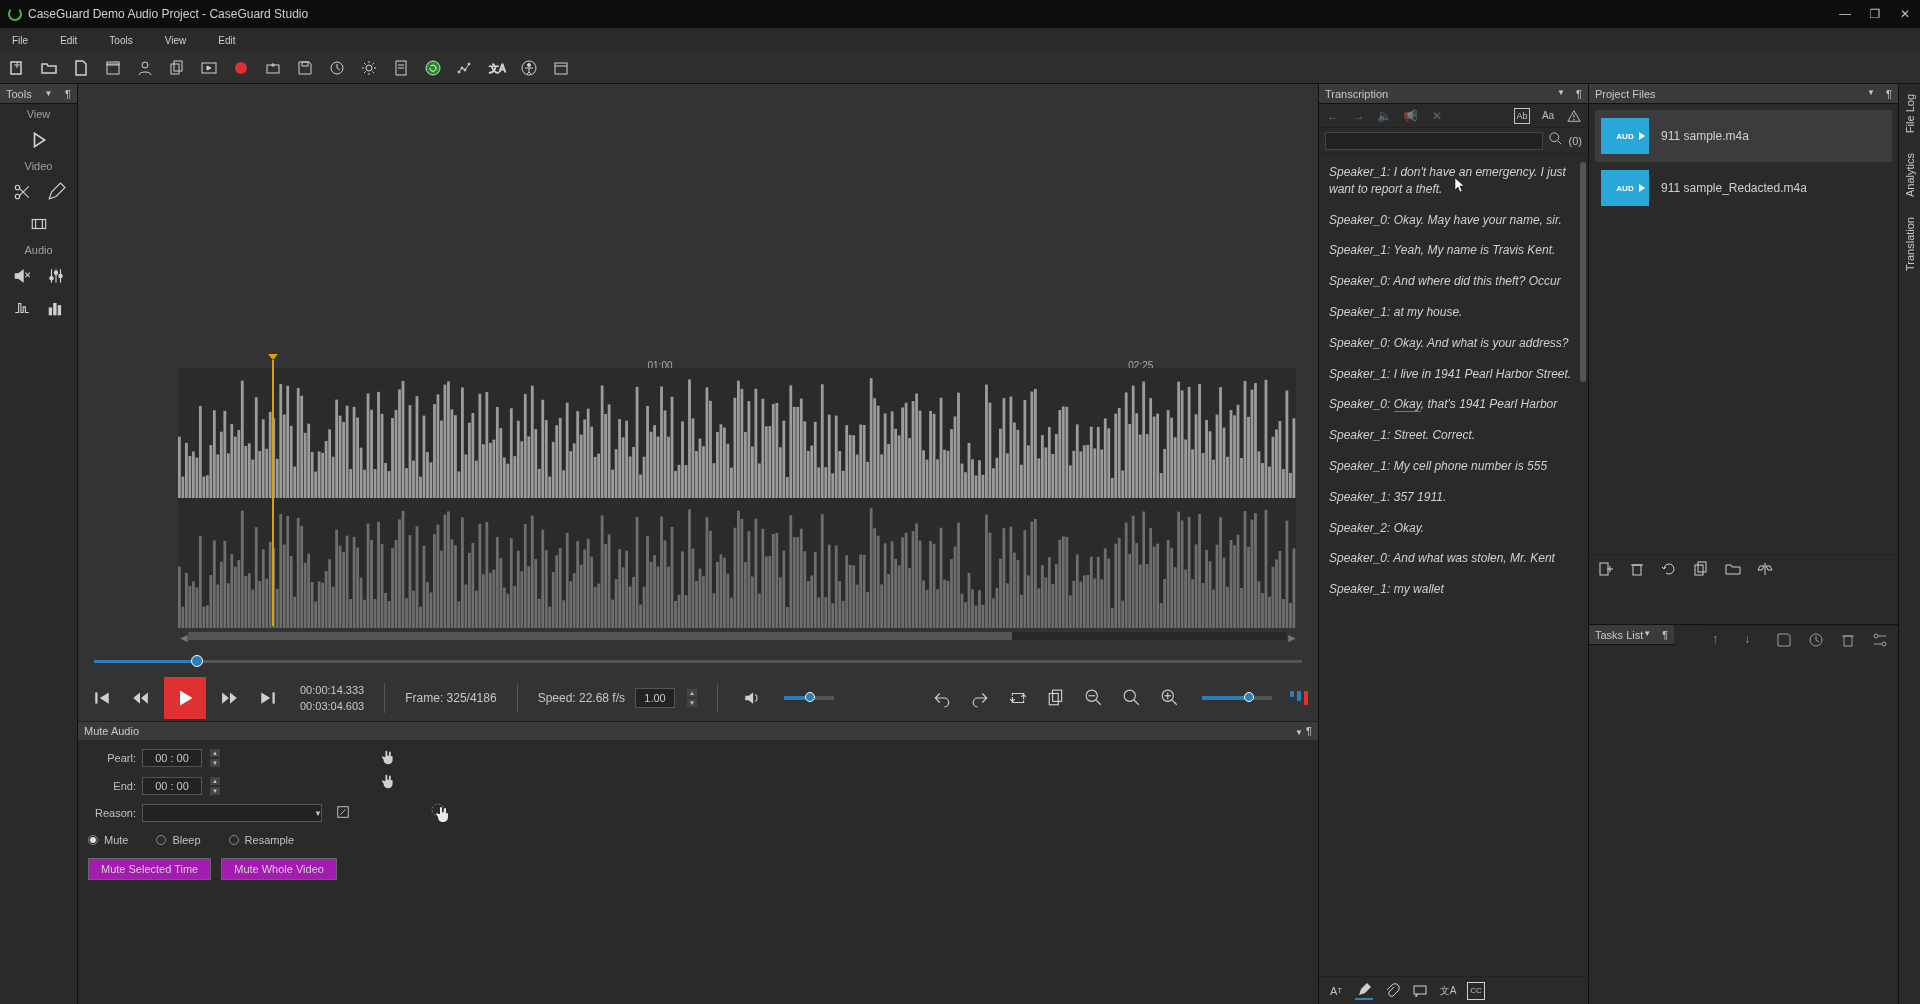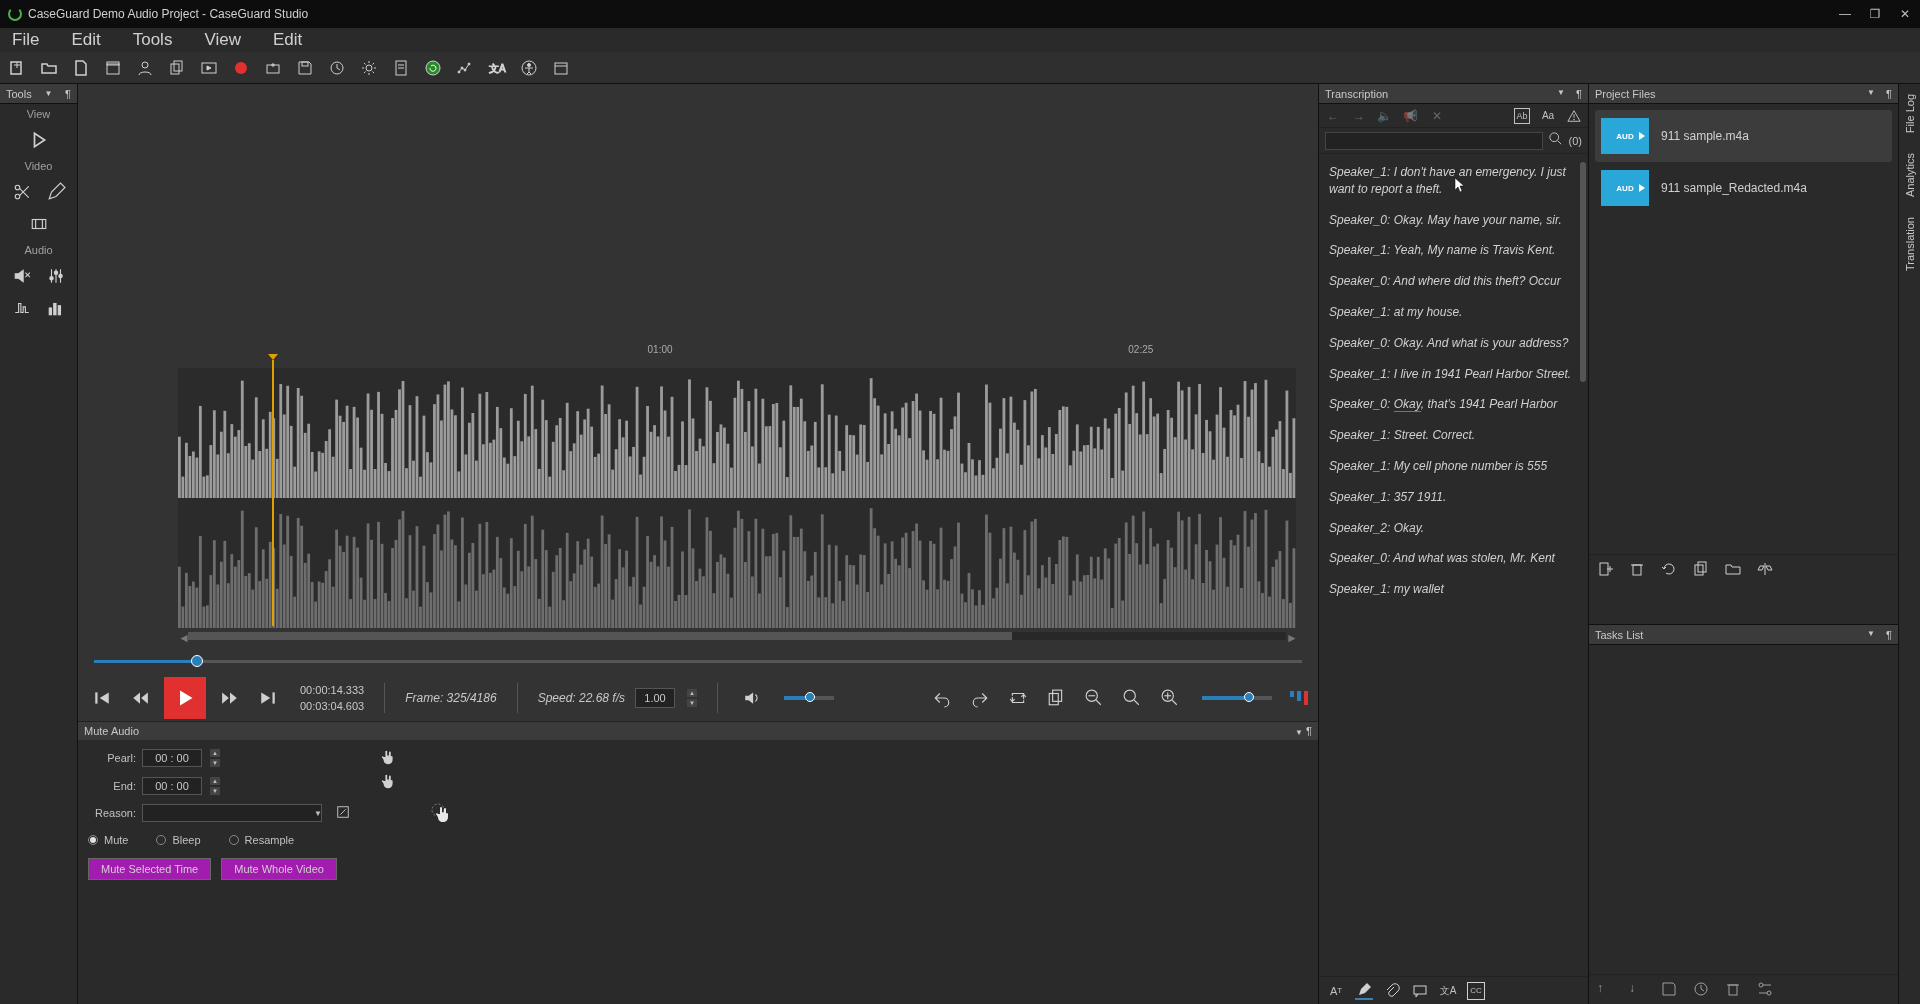--- a/index.html
+++ b/index.html
@@ -7,21 +7,21 @@
 
 
 .titlebar { height: 28px; background: #0d0d0d; display: flex; align-items: center; padding: 0 8px; }
 .titlebar .logo { width: 14px; height: 14px; border: 2px solid #4db24d; border-radius: 50%; border-top-color: transparent; margin-right: 6px; }
 .titlebar .title { color: #d0d0d0; font-size: 12px; }
 .titlebar .winbtns { margin-left: auto; display: flex; gap: 16px; }
 .titlebar .winbtn { width: 14px; height: 14px; display: flex; align-items: center; justify-content: center; color: #c0c0c0; cursor: pointer; }
 
 
 .menubar { height: 24px; background: #2a2a2a; display: flex; align-items: center; padding: 0 12px; gap: 32px; }
-.menubar .item { color: #d0d0d0; font-size: 17px; cursor: pointer; }
+.menubar .item { color: #d0d0d0; font-size: 10px; cursor: pointer; }
 
 
 .toolbar { height: 32px; background: #2f2f2f; display: flex; align-items: center; padding: 0 8px; gap: 14px; border-bottom: 1px solid #111; }
 .tbicon { width: 18px; height: 18px; display: flex; align-items: center; justify-content: center; cursor: pointer; color: #d0d0d0; }
 .tbicon svg { width: 16px; height: 16px; fill: #d0d0d0; stroke: #d0d0d0; }
 .tbicon.red-circle svg circle { fill: #e03030; stroke: none; }
 
 
 .mainlayout { display: flex; height: calc(1004px - 28px - 24px - 32px); }
 
@@ -32,21 +32,21 @@
 .left-tools .sect { text-align: center; font-size: 11px; color: #a0a0a0; padding: 4px 0; }
 .left-tools .btnrow { display: flex; justify-content: center; gap: 14px; padding: 6px 0; }
 .left-tools .tbn { width: 20px; height: 20px; display:flex; align-items:center; justify-content:center; cursor:pointer; }
 .left-tools .tbn svg { width: 18px; height: 18px; fill: #d0d0d0; stroke: #d0d0d0; }
 
 
 .center-col { flex: 1; display: flex; flex-direction: column; background: #333; min-width:0; }
 .waveform-area { height: 570px; background: #333333; position: relative; padding: 0 12px; }
 .wf-upper { position:absolute; left:12px; right:12px; top:0; height:260px; background:#333;}
 .wf-ruler { position:absolute; left:100px; right:22px; top:260px; height:24px; }
-.wf-ruler .tick { position:absolute; top:0; font-size:10px; color:#aaa; }
+.wf-ruler .tick { position:absolute; top:16px; font-size:10px; color:#aaa; }
 .wave-top { position:absolute; left:100px; right:22px; top:284px; height:130px; background:#2b2b2b; overflow:hidden;}
 .wave-bot { position:absolute; left:100px; right:22px; top:414px; height:130px; background:#2b2b2b; overflow:hidden;}
 .wave-svg { width:100%; height:100%; }
 .playhead { position:absolute; top:276px; bottom:28px; width:2px; background:#e0a000; left:194px; }
 .playhead::before { content:""; position:absolute; top:-6px; left:-4px; width:10px; height:6px; background:#e0a000; clip-path: polygon(0 0,100% 0,50% 100%); }
 .hscrollbar { position:absolute; left:100px; right:22px; bottom:12px; height:12px; display:flex; align-items:center; }
 .hscrollbar .arrow { width:10px; height:10px; color:#777; }
 .hscrollbar .track { flex:1; height:8px; background:#282828; position:relative; }
 .hscrollbar .thumb { position:absolute; left:0; width:75%; top:0; bottom:0; background:#555; }
 
@@ -57,21 +57,21 @@
 .timeline-slider .knob { position:absolute; top:-5px; width:12px; height:12px; border-radius:50%; background:#2a7fb8; border:1px solid #fff; }
 
 
 .transport { height: 48px; background: #333; display:flex; align-items:center; padding:0 10px; gap:10px; border-bottom:1px solid #222;}
 .tpbtn { width:28px; height:40px; display:flex; align-items:center; justify-content:center; cursor:pointer; }
 .tpbtn svg { width:18px; height:18px; fill:#d0d0d0; }
 .tpbtn.play { width:42px; height:42px; background:#e03030; }
 .tpbtn.play svg { width:20px; height:20px; fill:#fff; }
 .time-block { display:flex; flex-direction:column; margin-left:8px; font-size:11px; color:#c8c8c8; gap:4px;}
 .divider { width:1px; height:30px; background:#555; margin:0 10px; }
-.info-text { font-size:12px; color:#c8c8c8;font-style:italic; }
+.info-text { font-size:12px; color:#c8c8c8; }
 .speed-input { width:40px; height:20px; background:#222; border:1px solid #555; color:#c8c8c8; font-size:11px; text-align:center;}
 .spin { display:flex; flex-direction:column; margin-left:2px; }
 .spin div { width:10px; height:8px; background:#444; margin:1px 0; cursor:pointer; font-size:6px; text-align:center; line-height:8px;}
 .spacer { flex:1; }
 .vol-slider { width:50px; height:4px; background:#555; position:relative; margin:0 8px;}
 .vol-slider .fill { position:absolute; left:0; top:0; bottom:0; background:#2a7fb8;}
 .vol-slider .knob { position:absolute; top:-4px; width:10px; height:10px; border-radius:50%; background:#2a7fb8; border:1px solid #fff;}
 .zoom-slider { width:70px; height:4px; background:#555; position:relative; margin:0 8px;}
 .zoom-slider .fill { position:absolute; left:0; top:0; bottom:0; background:#2a7fb8;}
 .zoom-slider .knob { position:absolute; top:-4px; width:10px; height:10px; border-radius:50%; background:#2a7fb8; border:1px solid #fff;}
@@ -121,21 +121,21 @@
 .proj-panel { width:310px; background:#2a2a2a; border-left:1px solid #111; display:flex; flex-direction:column;}
 .proj-files { flex:1; padding:6px;}
 .file-item { display:flex; align-items:center; gap:12px; padding:8px 6px; border-radius:2px;}
 .file-item.selected { background:#3c3c3c; }
 .file-thumb { width:48px; height:36px; background:#2aa7d9; display:flex; align-items:center; justify-content:center; color:#fff; font-size:8px; font-weight:bold; position:relative;}
 .file-thumb::after { content:""; position:absolute; right:4px; top:50%; width:0;height:0; border-left:6px solid #fff; border-top:4px solid transparent; border-bottom:4px solid transparent; transform:translateY(-50%);}
 .file-name { font-size:12px; color:#d0d0d0;}
 .proj-tools { height:30px; border-top:1px solid #222; display:flex; align-items:center; padding:0 8px; gap:14px;}
 .proj-tools .pi { width:18px; height:18px; cursor:pointer;}
 
-.tasks-panel { min-height:380px; display:flex; flex-direction:column; border-top:1px solid #111;margin-top:40px;}
+.tasks-panel { min-height:380px; display:flex; border-top:1px solid #111;margin-top:40px;}
 .tasks-body { flex:1;}
 .tasks-tools { height:30px; border-top:1px solid #222; display:flex; align-items:center; padding:0 8px; gap:14px;}
 .tasks-tools .pi { width:18px; height:18px; cursor:pointer; opacity:.7;}
 
 
 .right-tabs { width:22px; background:#2a2a2a; border-left:1px solid #111; display:flex; flex-direction:column; align-items:center; padding-top:4px; gap:8px;}
 .vtab { writing-mode: vertical-rl; font-size:11px; color:#c8c8c8; padding:6px 2px; cursor:pointer; transform: rotate(180deg);}
 
 svg { overflow: visible; }
 .cursor-ptr { position:absolute; left:1455px; top:178px; width:12px; height:16px; z-index:100;}

